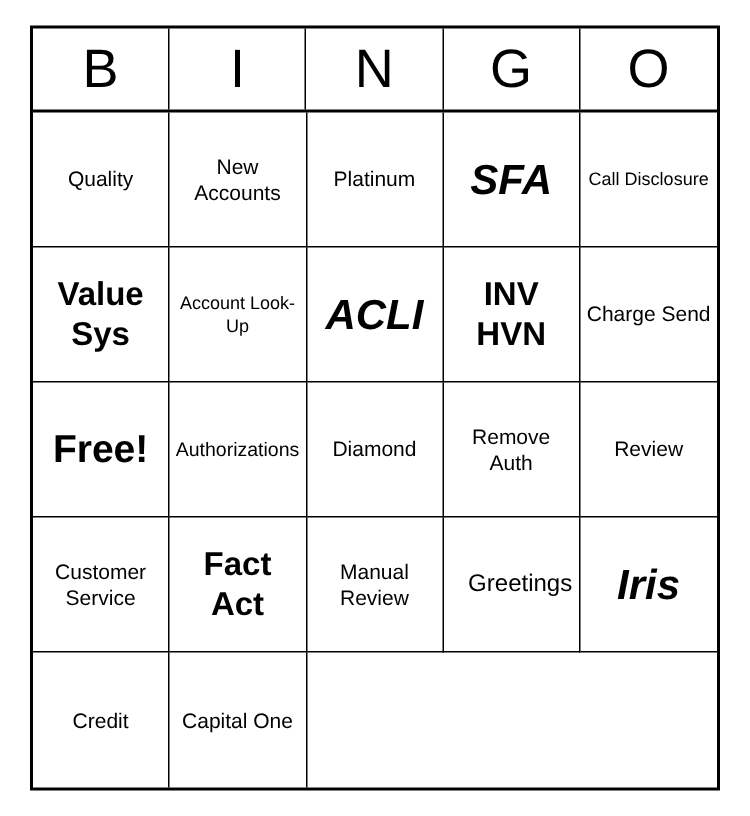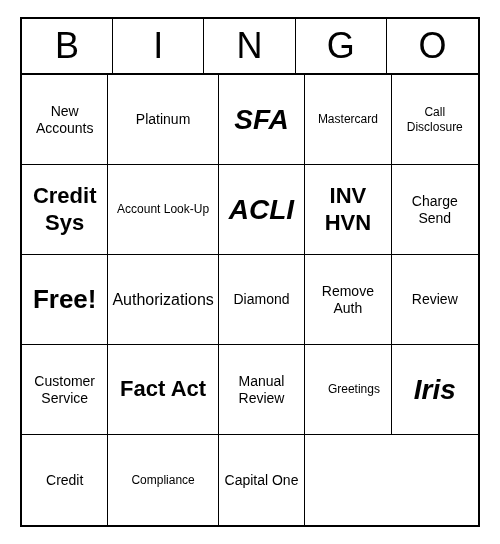--- a/index.html
+++ b/index.html
@@ -89,37 +89,36 @@
 
 <div class="bingo-card">
   <div class="bingo-header">
   <div class="bingo-header-cell">B</div>
       <div class="bingo-header-cell">I</div>
       <div class="bingo-header-cell">N</div>
       <div class="bingo-header-cell">G</div>
       <div class="bingo-header-cell">O</div>
     </div>
   <div class="bingo-grid">
+  <div class="bingo-cell">Quality</div>
       <div class="bingo-cell">New Accounts</div>
       <div class="bingo-cell">Platinum</div>
       <div class="bingo-cell xlarge-text">SFA</div>
-      <div class="bingo-cell" style="font-size: 12px;">Mastercard</div>
       <div class="bingo-cell" style="font-size: 12px;">Call Disclosure</div>
-      <div class="bingo-cell large-text">Credit Sys</div>
+      <div class="bingo-cell large-text">Value Sys</div>
       <div class="bingo-cell" style="font-size: 12px;">Account Look-Up</div>
       <div class="bingo-cell xlarge-text">ACLI</div>
       <div class="bingo-cell large-text">INV HVN</div>
       <div class="bingo-cell">Charge Send</div>
       <div class="bingo-cell free">Free!</div>
-      <div class="bingo-cell" style="font-size: 16px; text-align: center;">Authorizations</div>
+      <div class="bingo-cell" style="font-size: 13px; text-align: center;">Authorizations</div>
       <div class="bingo-cell">Diamond</div>
       <div class="bingo-cell">Remove Auth</div>
       <div class="bingo-cell">Review</div>
       <div class="bingo-cell">Customer Service</div>
       <div class="bingo-cell large-text">Fact Act</div>
       <div class="bingo-cell">Manual Review</div>
-      <div class="bingo-cell" style="font-size: 12px; padding-left: 16px;">Greetings</div>
+      <div class="bingo-cell" style="font-size: 16px; padding-left: 16px;">Greetings</div>
       <div class="bingo-cell xlarge-text">Iris</div>
       <div class="bingo-cell">Credit</div>
-      <div class="bingo-cell" style="font-size: 12px;">Compliance</div>
       <div class="bingo-cell">Capital One</div>
     </div>
 </div>
 
 </body></html>

